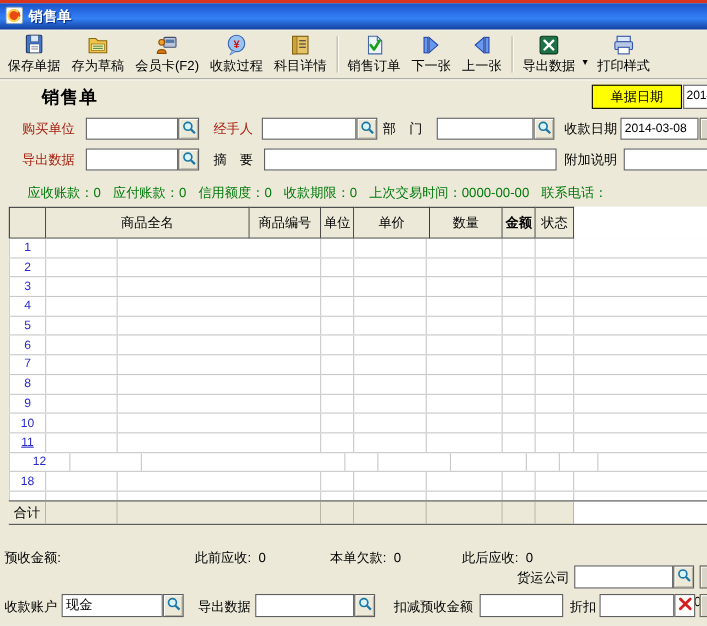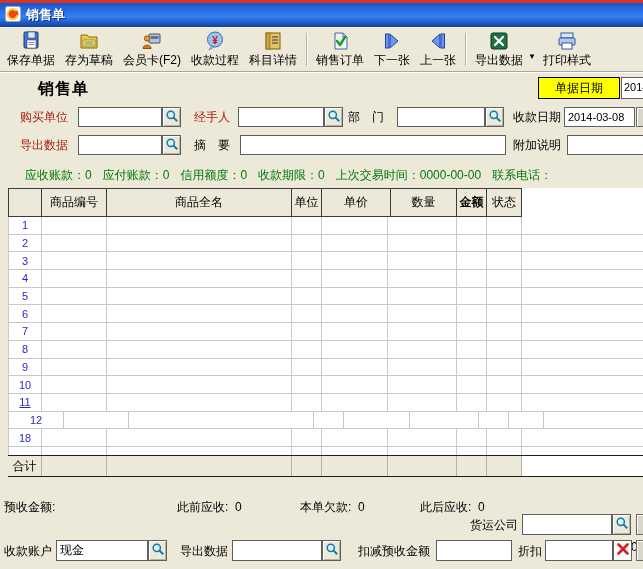--- a/index.html
+++ b/index.html
@@ -266,22 +266,22 @@
     </button>
   <span class="lbl" style="left:194px;top:138px;">摘　要</span>
   <input class="field" style="left: 240px; top: 135px; width: 266px;" value="">
   <span class="lbl" style="left:513px;top:138px;">附加说明</span>
   <input class="field" style="left: 567px; top: 135px; width: 80px;" value="">
 
   <div class="status-line"><span>应收账款：0</span><span>应付账款：0</span><span>信用额度：0</span><span>收款期限：0</span><span>上次交易时间：0000-00-00</span><span>联系电话：</span></div>
 
   <div class="grid-header">
       <div class="gh-cell" style="width: 34px;"></div>
+      <div class="gh-cell" style="width: 185px;">商品全名</div>
       <div class="gh-cell" style="width: 65px;">商品编号</div>
-      <div class="gh-cell" style="width: 185px;">商品全名</div>
       <div class="gh-cell" style="width: 30px;">单位</div>
       <div class="gh-cell" style="width: 69px;">单价</div>
       <div class="gh-cell" style="width: 66px;">数量</div>
       <div class="gh-cell" style="width: 30px; font-weight: bold;">金额</div>
       <div class="gh-cell" style="width: 35px;">状态</div>
       <div class="gh-fill"></div>
     </div>
   <div class="grid-body">
       <div class="g-row">
         <div class="g-cell g-num" style="width: 34px;">1</div>

